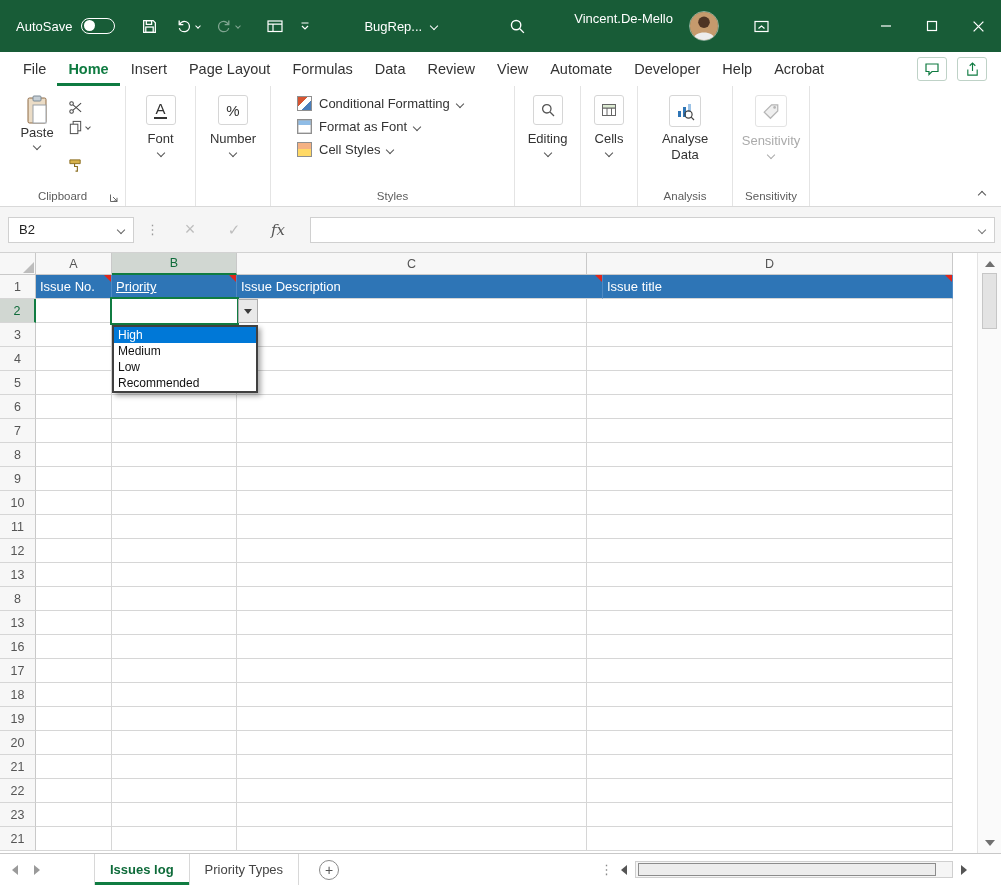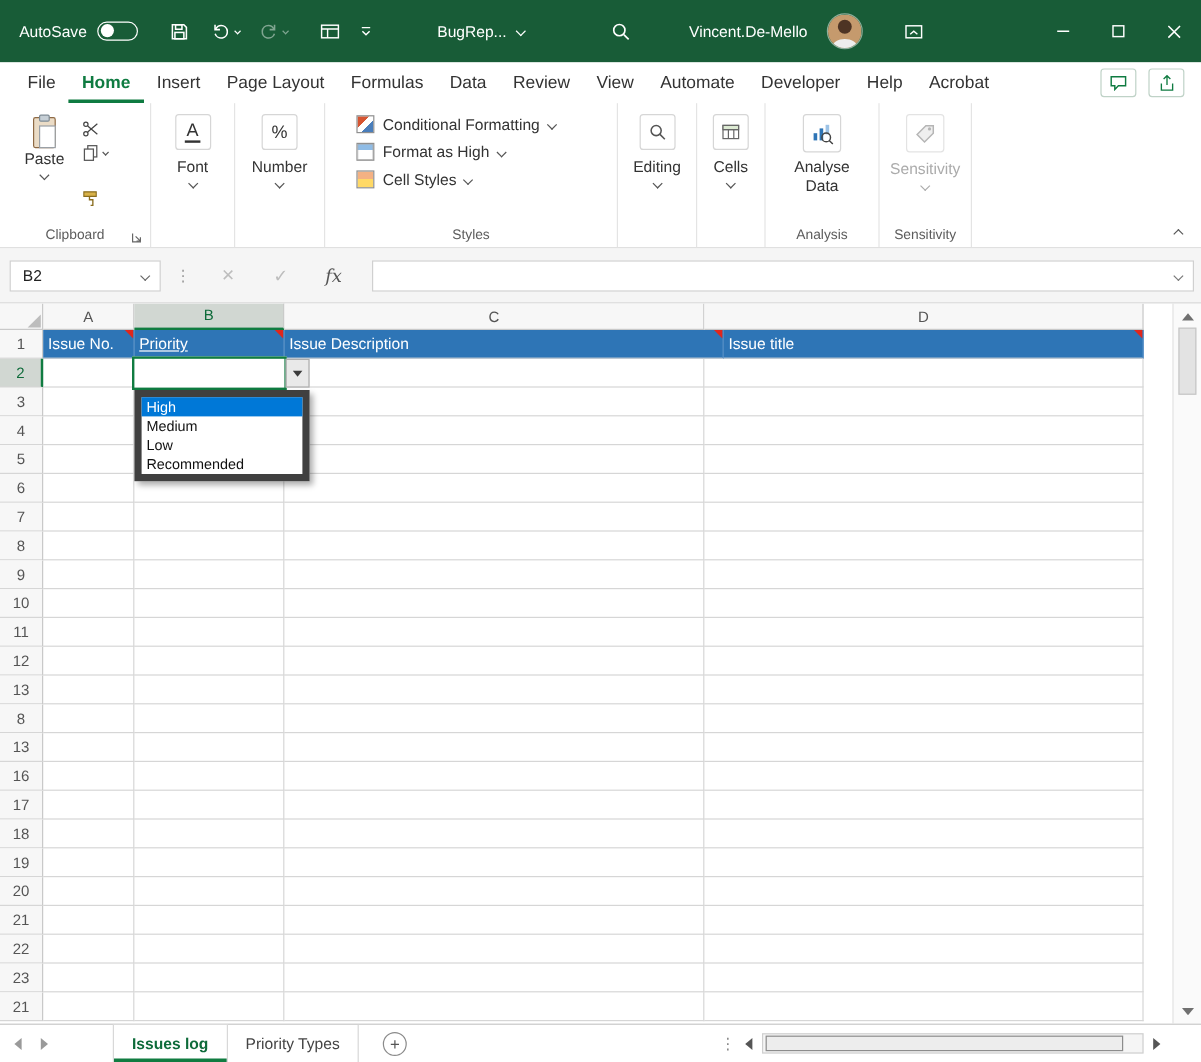--- a/index.html
+++ b/index.html
@@ -13,21 +13,21 @@
   .tb-group { display:flex; align-items:center; }
   .toggle { width:34px; height:16px; border:1px solid #fff; border-radius:9px; position:relative; display:inline-block; }
   .toggle .knob { position:absolute; left:2px; top:1px; width:11px; height:11px; border-radius:50%; background:#fff; }
   .tb-btn { display:flex; align-items:center; gap:4px; }
   .chev { display:inline-block; width:6px; height:6px; border-right:1.4px solid currentColor; border-bottom:1.4px solid currentColor; transform:rotate(45deg); }
   .chev.up { transform:rotate(-135deg); }
   .tiny { width:4px; height:4px; }
   .dim { opacity:.45; }
   .tb-file { display:flex; align-items:center; gap:9px; font-size:13.5px; margin-left:52px; }
   .tb-search { margin-left:72px; }
-  .tb-user { display:flex; align-items:center; gap:16px; margin-left:48px; font-size:13.5px; }
+  .tb-user { display:flex; gap:16px; margin-left:48px; font-size:13.5px; }
   .avatar { width:30px; height:30px; border-radius:50%; overflow:hidden; border:1px solid rgba(255,255,255,.5); }
   .win-controls { display:flex; margin-left:auto; height:100%; }
   .win-btn { width:46px; height:100%; display:flex; align-items:center; justify-content:center; }
 
   
   .menubar { position:absolute; top:52px; left:0; right:0; height:34px; background:#fff; display:flex; align-items:stretch; padding-left:12px; }
   .menu-tabs { display:flex; }
   .menu-tab { padding:0 11px; display:flex; align-items:center; font-size:14.5px; color:#333; cursor:default; }
   .menu-tab.active { color:#0F7B41; font-weight:bold; box-shadow:inset 0 -3px 0 #0F7B41; }
   .menu-right { margin-left:auto; display:flex; align-items:center; gap:10px; padding-right:14px; }
@@ -87,21 +87,21 @@
   .col-header.selected { background:#D1D7D2; color:#0E6B3A; border-bottom:2px solid #107C41; }
   .grid-row { display:flex; height:24px; }
   .row-header { width:36px; flex:0 0 36px; background:#F7F7F7; border-right:1px solid #C9C9C9; border-bottom:1px solid #D6D6D6; font-size:12.5px; color:#555; display:flex; align-items:center; justify-content:center; }
   .row-header.selected { background:#D1D7D2; color:#0E6B3A; border-right:2px solid #107C41; }
   .cell { border-right:1px solid #D6D6D6; border-bottom:1px solid #D6D6D6; font-size:13px; color:#222; position:relative; flex:0 0 auto; }
   .table-header-cell { background:#2E75B6; color:#fff; display:flex; align-items:center; padding-left:4px; border-right:1px solid #4F8AC4; }
   .red-corner { position:absolute; top:0; right:0; width:0; height:0; border-top:7px solid #E0261C; border-left:7px solid transparent; }
   .sel-box { position:absolute; left:110px; top:44px; width:129px; height:28px; border:2px solid #107C41; background:#fff; z-index:3; }
   .dd-btn { position:absolute; left:238px; top:46px; width:20px; height:24px; background:#E9E9E9; border:1px solid #ACACAC; display:flex; align-items:center; justify-content:center; z-index:4; }
   .tri-down-sm { width:0; height:0; border-top:5px solid #3B3B3B; border-left:4px solid transparent; border-right:4px solid transparent; }
-  .dd-panel { position:absolute; left:112px; top:72px; width:146px; background:#fff; border:6px solid #404040; box-shadow:3px 3px 5px rgba(0,0,0,.33); z-index:5; }
+  .dd-panel { position:absolute; left:112px; top:72px; width:146px; background:#fff; border:2px solid #404040; box-shadow:3px 3px 5px rgba(0,0,0,.33); z-index:5; }
   .dd-item { height:16px; line-height:16px; font-size:12px; padding:0 4px; color:#111; white-space:nowrap; }
   .dd-item.highlighted { background:#0078D7; color:#fff; }
 
   
   .v-scroll { position:absolute; top:253px; left:977px; width:24px; height:600px; background:#FAFAFA; border-left:1px solid #E3E3E3; }
   .vs-arrow { position:absolute; left:0; right:0; height:17px; display:flex; align-items:center; justify-content:center; }
   .tri-up { width:0; height:0; border-bottom:6px solid #707070; border-left:5px solid transparent; border-right:5px solid transparent; }
   .tri-down { width:0; height:0; border-top:6px solid #707070; border-left:5px solid transparent; border-right:5px solid transparent; }
   .vs-thumb { position:absolute; top:20px; left:4px; width:15px; height:56px; background:#E3E3E3; border:1px solid #C6C6C6; }
 
@@ -307,21 +307,21 @@
 
     <div class="rgroup" style="width:244px;">
       <div class="styles-buttons">
           <div class="styles-btn">
             <span class="sb-icon sb-icon-0"></span>
             <span>Conditional Formatting</span>
             <span class="chev"></span>
           </div>
           <div class="styles-btn">
             <span class="sb-icon sb-icon-1"></span>
-            <span>Format as High</span>
+            <span>Format as Font</span>
             <span class="chev"></span>
           </div>
           <div class="styles-btn">
             <span class="sb-icon sb-icon-2"></span>
             <span>Cell Styles</span>
             <span class="chev"></span>
           </div>
         </div>
       <div class="rg-label">Styles</div>
     </div>

